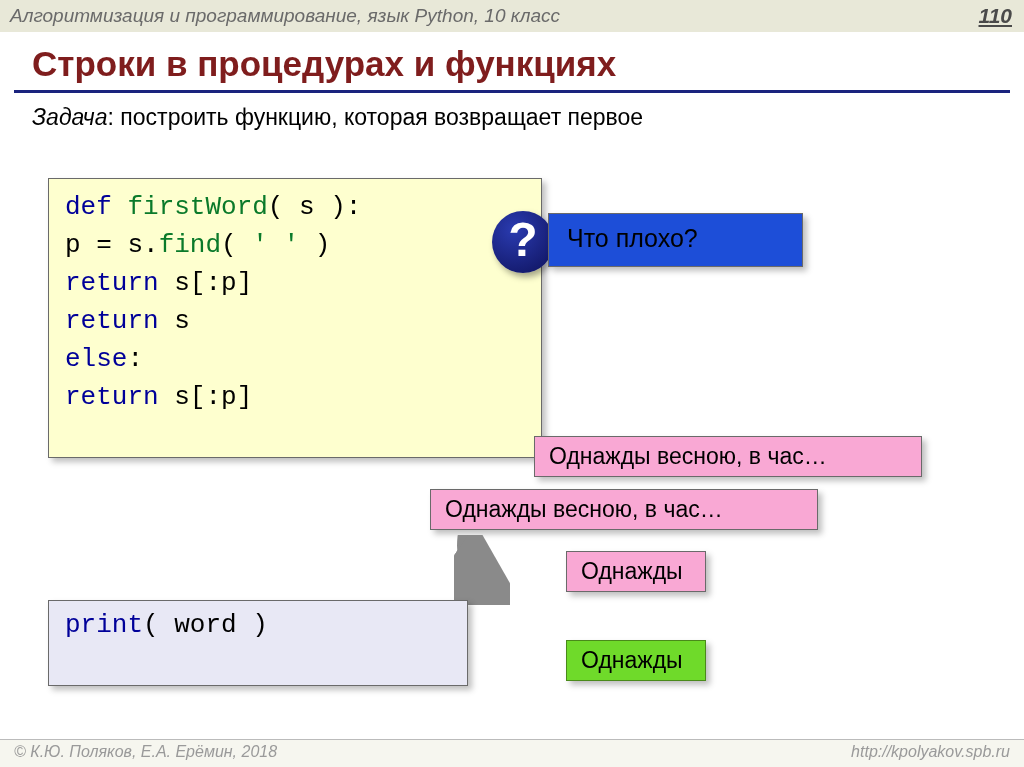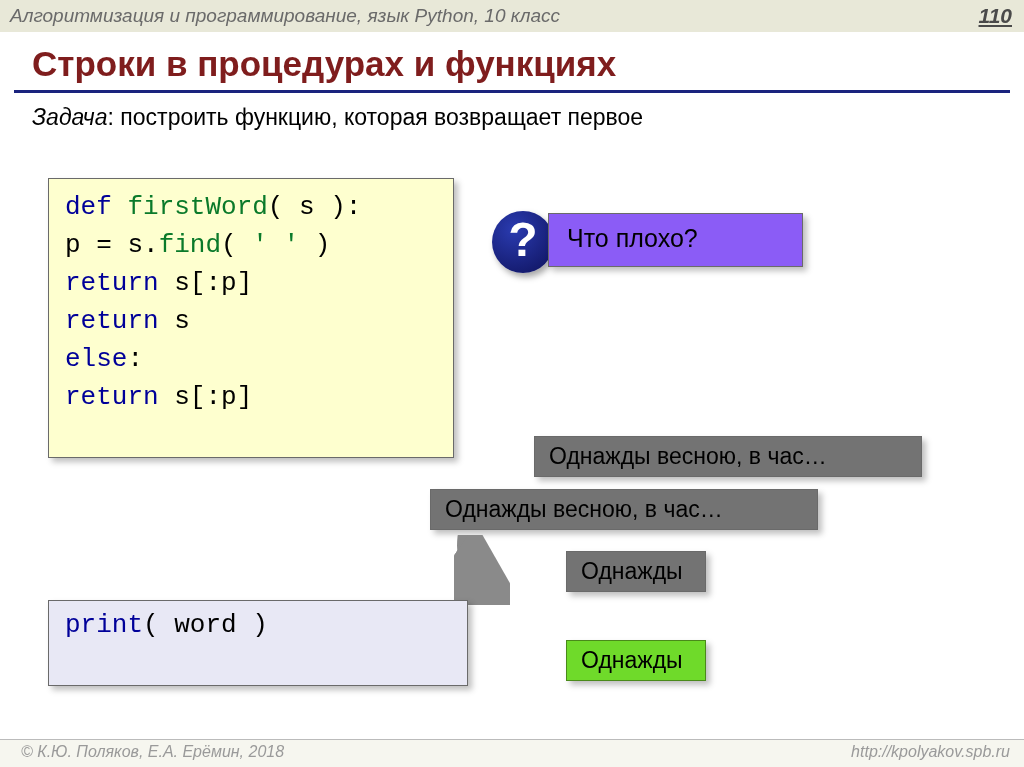--- a/index.html
+++ b/index.html
@@ -45,21 +45,21 @@
     color: #000;
     padding: 10px 0 0 32px;
     line-height: 1.3;
   }
   .task .italic { font-style: italic; }
   .task .indent { display: block; margin-left: 44px; }
   .code-box-1 {
     position: absolute;
     left: 48px;
     top: 178px;
-    width: 406px;
+    width: 494px;
     height: 280px;
     background: #feffcf;
     border: 1px solid #6a6a6a;
     box-shadow: 4px 4px 6px rgba(0,0,0,0.25);
     padding: 10px 0 0 16px;
     font-family: "Courier New", monospace;
     font-size: 26px;
     line-height: 1.46;
   }
   .kw-def { color: #000099; }
@@ -79,29 +79,29 @@
     text-align: center;
     line-height: 58px;
     box-shadow: 3px 4px 6px rgba(0,0,0,0.35);
   }
   .q-box {
     position: absolute;
     left: 548px;
     top: 213px;
     width: 255px;
     height: 54px;
-    background: #8b5cf6;
+    background: #1d4ed8;
     border: 1px solid #6a6a6a;
     box-shadow: 4px 4px 6px rgba(0,0,0,0.25);
     font-size: 25px;
     padding: 10px 0 0 18px;
   }
   .box-a {
     position: absolute;
-    background: #737373;
+    background: #f9a8d4;
     border: 1px solid #6a6a6a;
     box-shadow: 4px 4px 6px rgba(0,0,0,0.25);
     font-size: 23px;
     padding: 6px 14px;
     white-space: nowrap;
   }
   .box-green {
     position: absolute;
     background: #6fda2a;
     border: 1px solid #4a8a1a;
@@ -137,21 +137,21 @@
   }
   .footer-bar {
     position: absolute;
     left: 0; bottom: 0;
     width: 100%;
     height: 28px;
     border-top: 1px solid #bbb;
     background: #f6f6ef;
     display: flex;
     justify-content: space-between;
-    padding: 3px 14px 0 21px;
+    padding: 3px 14px 0 14px;
     font-style: italic;
     color: #9a9a9a;
     font-size: 16px;
   }
 </style>
 </head>
 <body>
 
 <div class="header-bar">
   <span>Алгоритмизация и программирование, язык Python, 10 класс</span>

